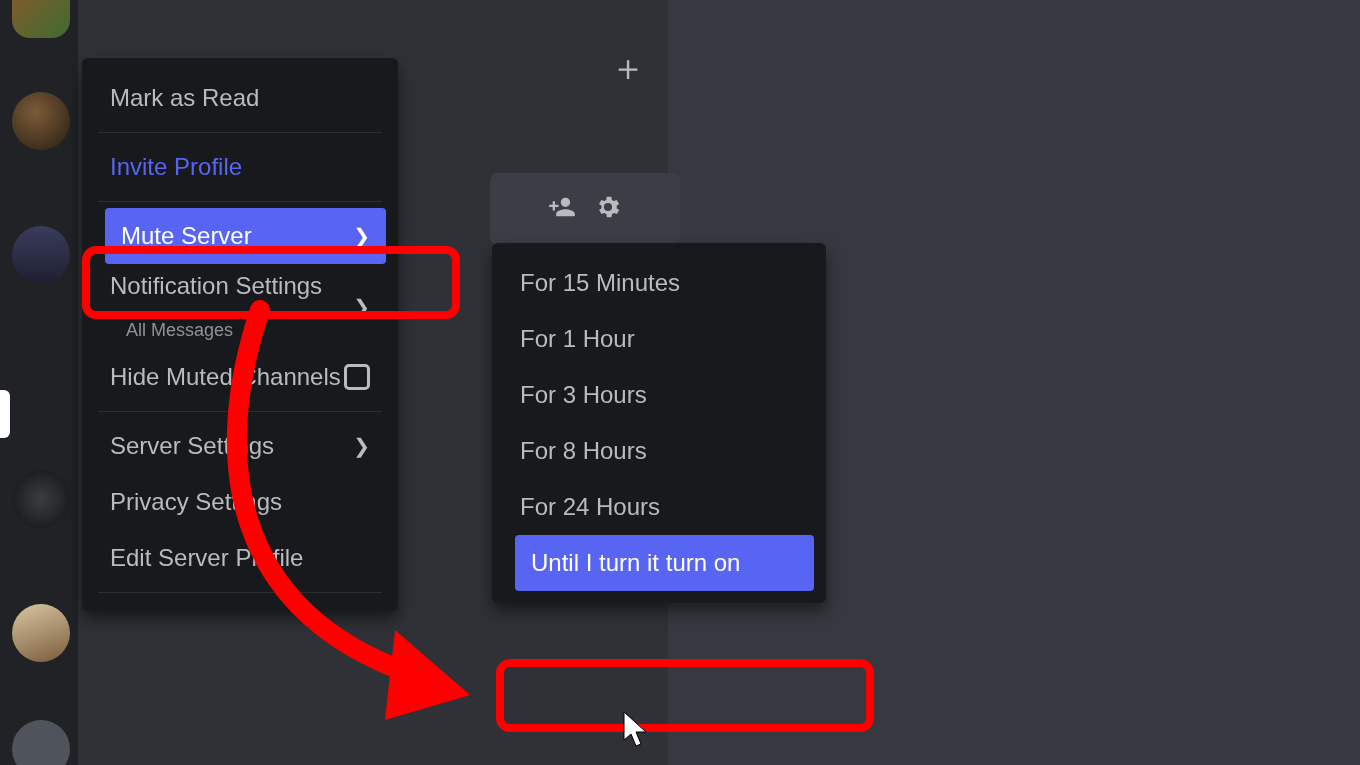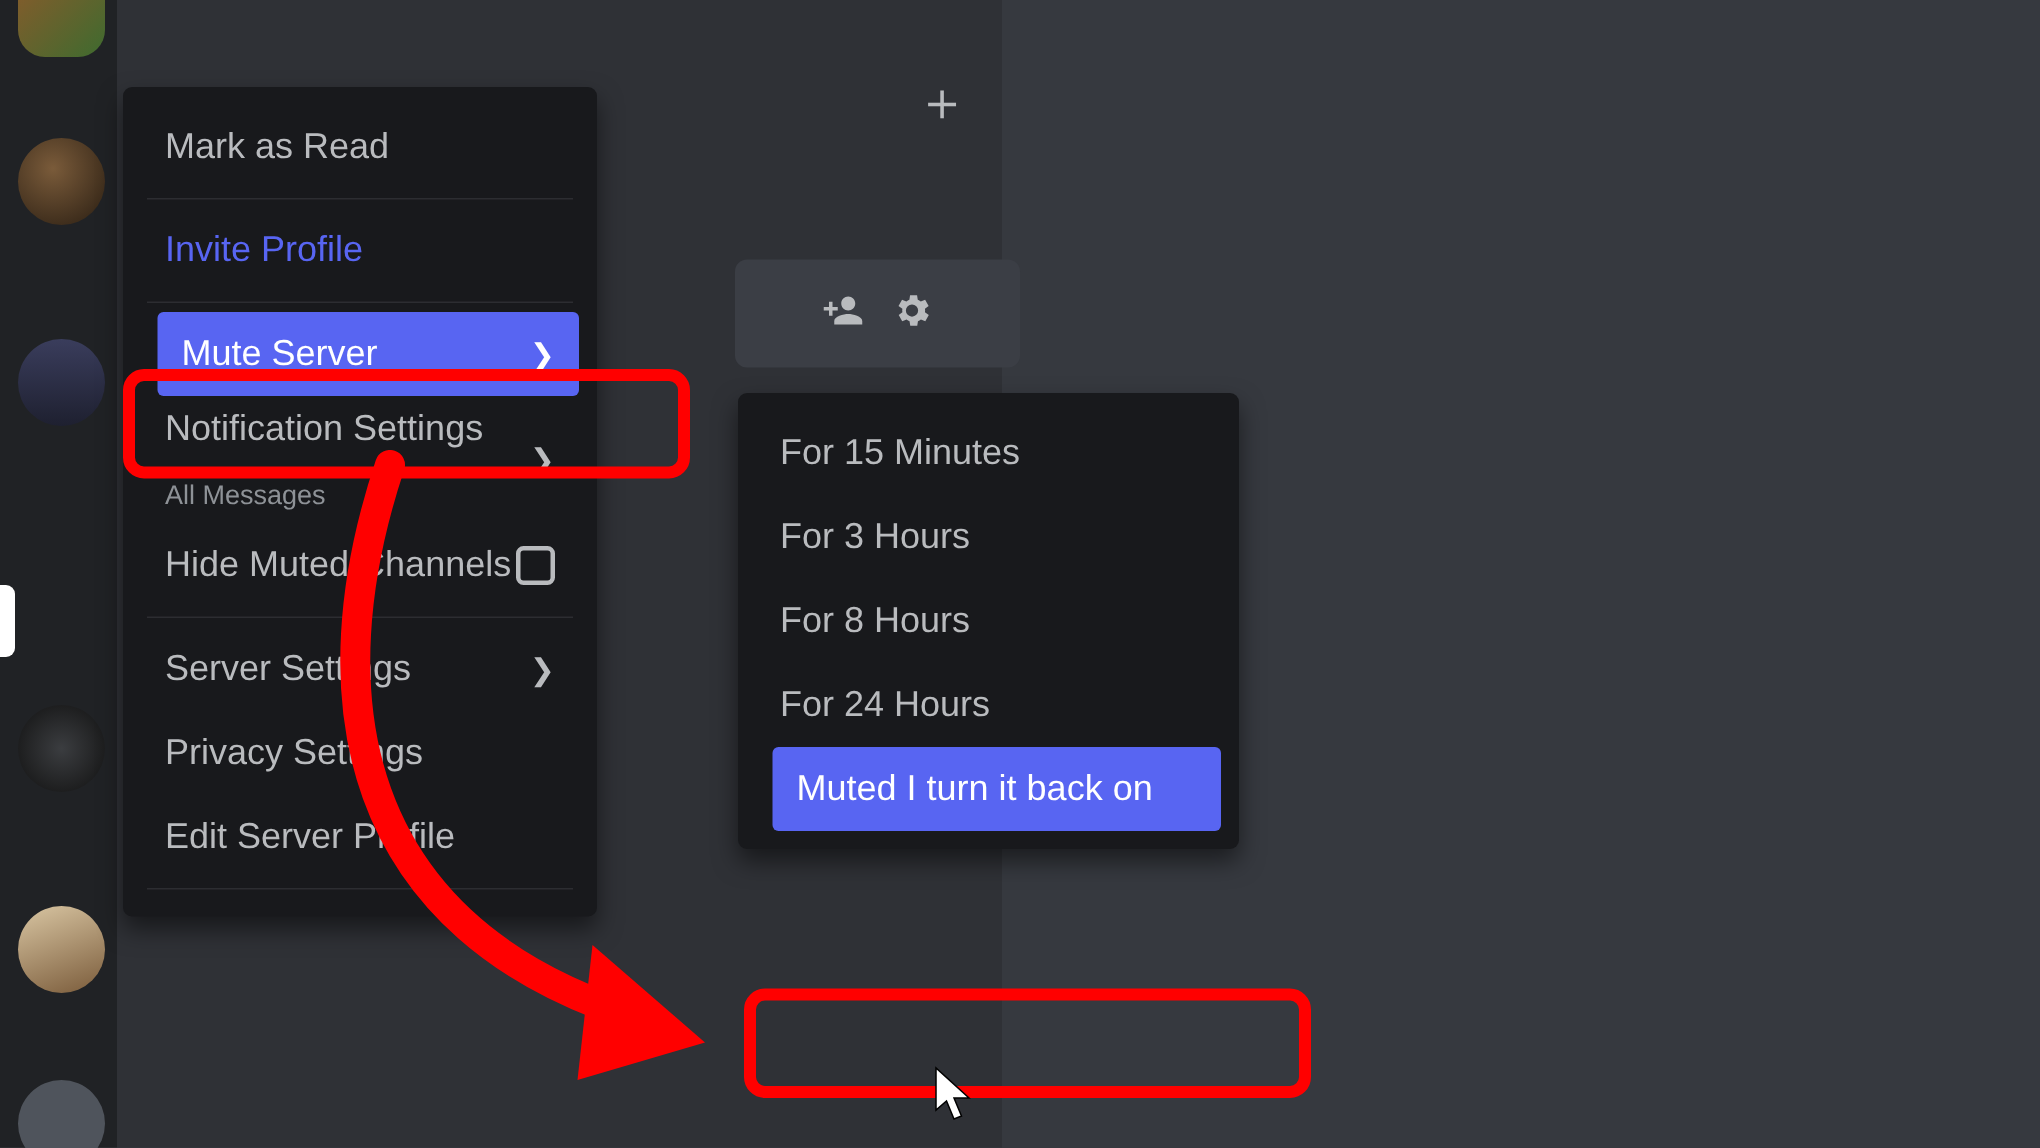--- a/index.html
+++ b/index.html
@@ -11,25 +11,25 @@
   .pill{position:absolute;left:0;width:10px;height:48px;border-radius:0 6px 6px 0;background:#fff;}
   
   .channel-col{position:absolute;left:78px;top:0;width:590px;height:765px;background:#2f3136;}
   .plus-btn{position:absolute;left:608px;top:48px;width:40px;height:40px;font-size:36px;color:#b9bbbe;line-height:40px;text-align:center;font-weight:300;}
   
   .toolbar-strip{position:absolute;left:490px;top:173px;width:190px;height:72px;background:#3b3e45;border-radius:8px;display:flex;align-items:center;justify-content:center;gap:18px;}
   .toolbar-strip svg{width:28px;height:28px;fill:#b9bbbe;}
   
   .menu{position:absolute;background:#18191c;border-radius:6px;padding:12px;box-shadow:0 8px 16px rgba(0,0,0,.5);}
   .menu-primary{left:82px;top:58px;width:316px;}
-  .menu-secondary{left:492px;top:262px;width:334px;}
+  .menu-secondary{left:492px;top:243px;width:334px;}
   .menu-item{display:flex;align-items:center;justify-content:space-between;min-height:56px;padding:8px 16px;border-radius:4px;color:#b9bbbe;font-size:24px;cursor:pointer;}
   .menu-item.tall{min-height:78px;flex-direction:row;}
   .menu-item .col{display:flex;flex-direction:column;gap:20px;}
-  .menu-item .sub{font-size:18px;color:#8e9297;}
+  .menu-item .sub{font-size:18px;color:#8e9297;margin-left:16px;}
   .menu-item.invite{color:#5865f2;}
   .menu-item.active{background:#5865f2;color:#fff;margin-left:11px;}
   .menu-sep{height:1px;background:#2c2d31;margin:6px 4px;}
   .chevron{font-size:20px;color:#b9bbbe;}
   .active .chevron{color:#fff;}
   .checkbox{width:26px;height:26px;border:3px solid #b9bbbe;border-radius:5px;}
   
   .ann-ring{position:absolute;border:8px solid #ff0000;border-radius:14px;pointer-events:none;}
   
   .ann-arrow{position:absolute;pointer-events:none;}
@@ -102,30 +102,33 @@
     <span>Edit Server Profile</span>
   </div>
   <div class="menu-sep"></div>
 </div>
 
 <div class="menu menu-secondary">
   <div class="menu-item">
     <span>For 15 Minutes</span>
   </div>
   <div class="menu-item">
+    <span>For 1 Hour</span>
+  </div>
+  <div class="menu-item">
     <span>For 3 Hours</span>
   </div>
   <div class="menu-item">
     <span>For 8 Hours</span>
   </div>
   <div class="menu-item">
     <span>For 24 Hours</span>
   </div>
   <div class="menu-item active">
-    <span>Muted I turn it back on</span>
+    <span>Until I turn it turn on</span>
   </div>
 </div>
 
 <div class="ann-ring" style="left:82px;top:246px;width:378px;height:73px;"></div>
 <div class="ann-ring" style="left:496px;top:659px;width:378px;height:73px;"></div>
 
 <svg class="ann-arrow" style="left:170px;top:300px;width:330px;height:430px;" viewBox="0 0 330 430">
   <path d="M90 10 C 40 160, 60 320, 260 380" stroke="#ff0000" stroke-width="20" fill="none" stroke-linecap="round"></path>
   <path d="M225 330 L300 395 L215 420 Z" fill="#ff0000"></path>
 </svg>

